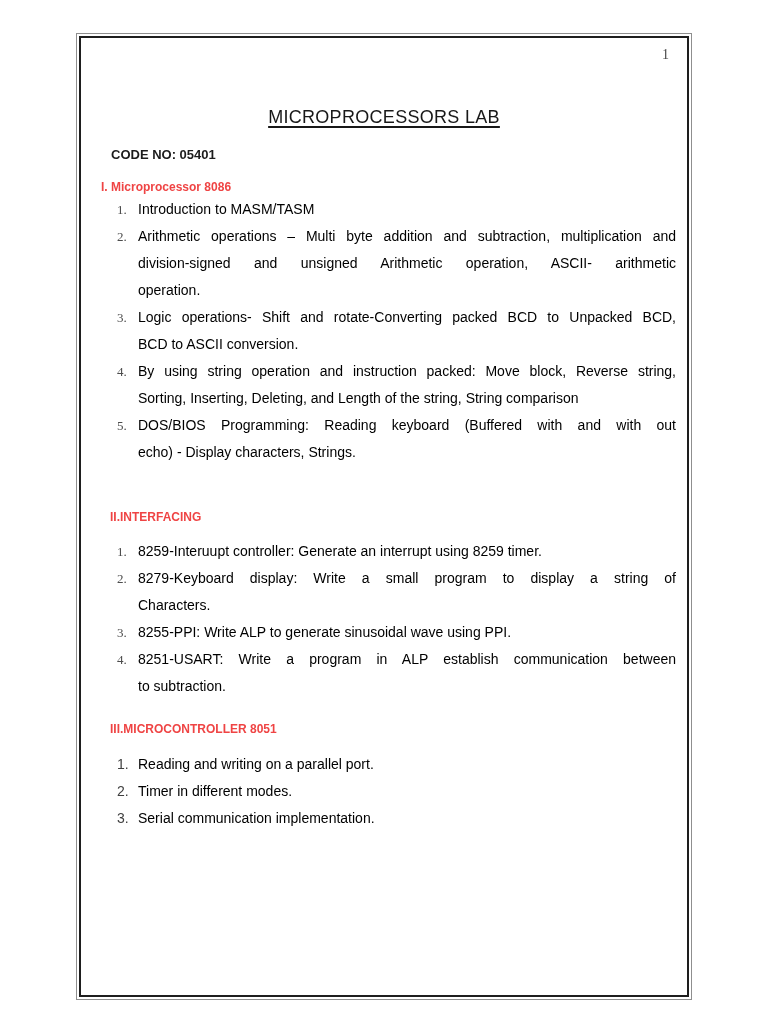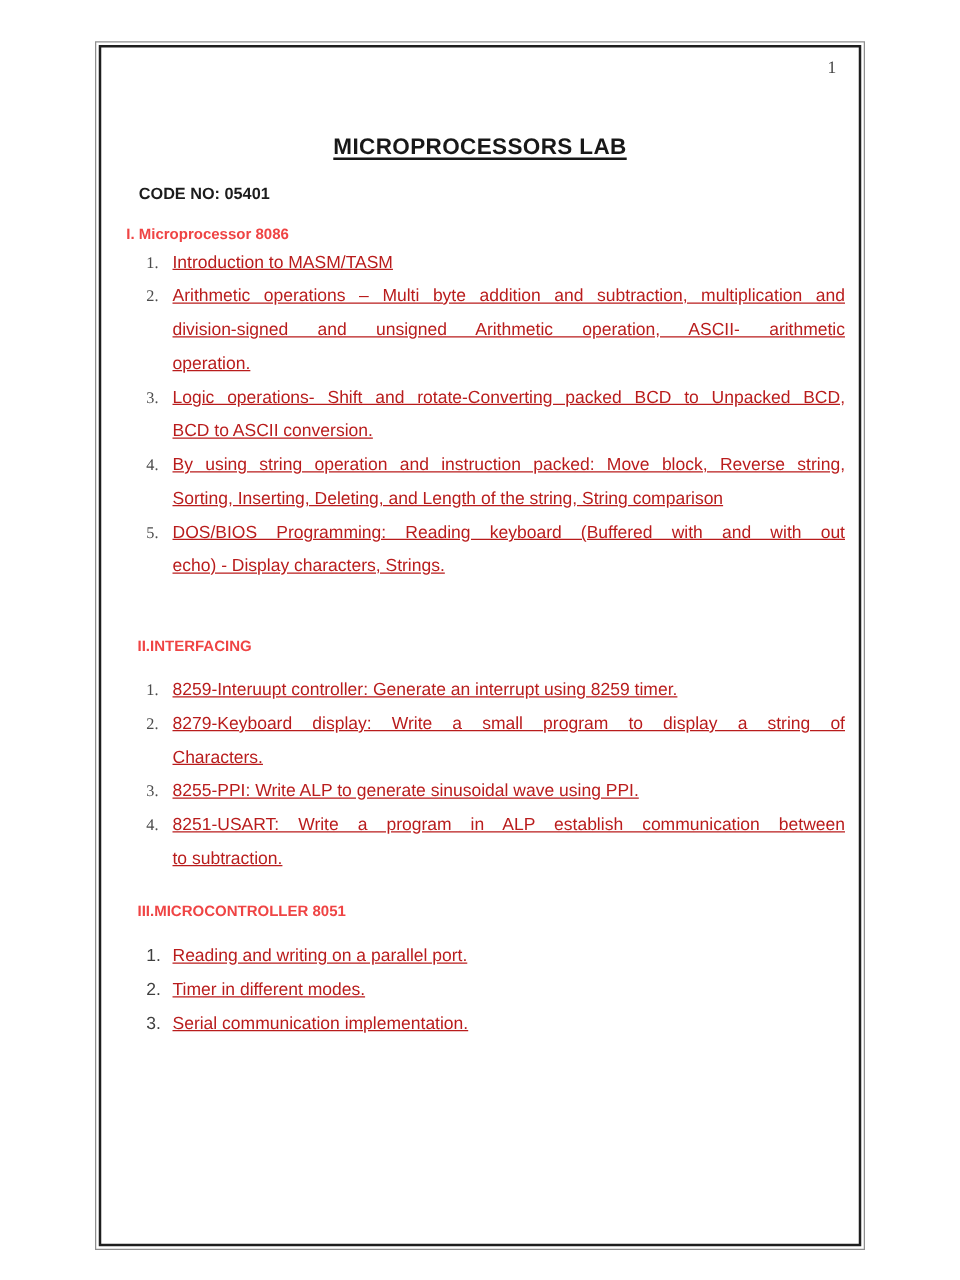--- a/index.html
+++ b/index.html
@@ -38,21 +38,21 @@
     padding: 8px 18px 0 0;
     font-family: "Liberation Serif", "DejaVu Serif", serif;
     font-size: 14px;
     color: #474747;
     line-height: 18px;
   }
   .doc-title {
     margin-top: 42px;
     text-align: center;
     font-size: 18px;
-    font-weight: bold;
+    font-weight: normal;
     letter-spacing: 0.3px;
     color: #181818;
     line-height: 22px;
   }
   .doc-title span {
     text-decoration: underline;
     text-decoration-thickness: 2px;
     text-underline-offset: 3px;
   }
   .code-no {
@@ -91,23 +91,22 @@
     font-family: "Liberation Sans", "DejaVu Sans", sans-serif;
     font-size: 14px;
     color: #3f3f3f;
   }
   .text {
     flex: 1;
     margin-right: 11px;
   }
   .line {
     font-size: 14px;
-    color: #b91c1c;
+    color: #000000;
     line-height: 27px;
-    text-decoration: underline;
   }
   .line.j {
     text-align: justify;
     text-align-last: justify;
   }
 </style>
 </head>
 <body>
 
 <div class="page">

